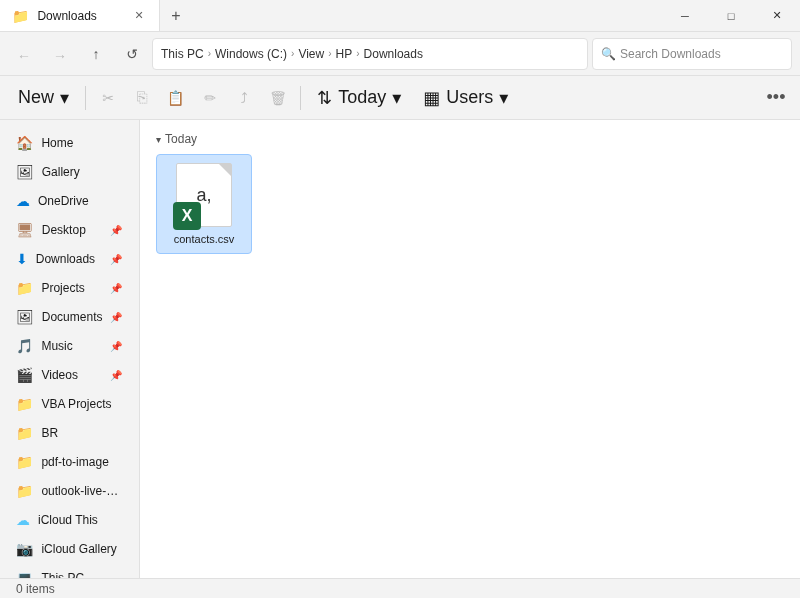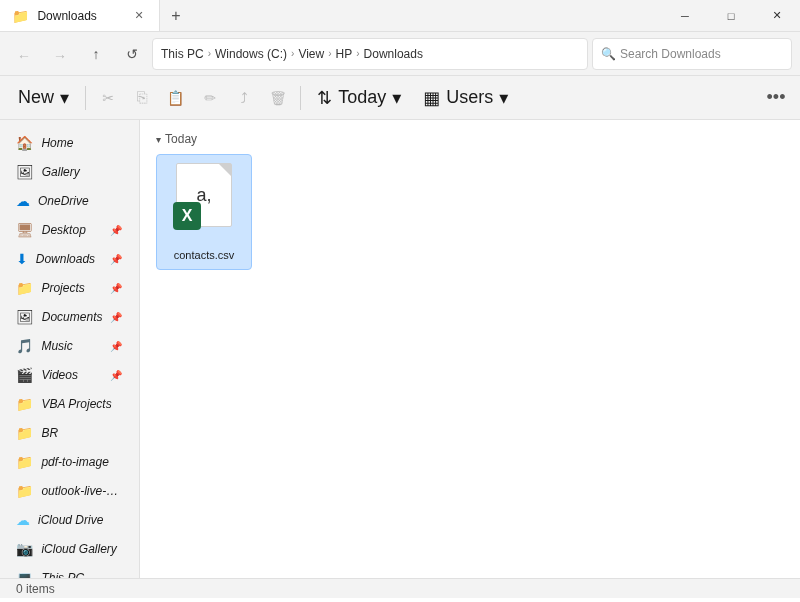--- a/index.html
+++ b/index.html
@@ -162,21 +162,21 @@
       padding: 0 12px;
       gap: 8px;
       cursor: pointer;
       border-radius: 4px;
       margin: 1px 4px;
       font-size: 12px;
       color: #1a1a1a;
     }
     .sidebar-item .si-icon { font-size: 14px; flex-shrink: 0; }
     .sidebar-item .si-pin { font-size: 10px; color: #888; margin-left: auto; }
-    .sidebar-item .si-label { flex: 1; overflow: hidden; text-overflow: ellipsis; white-space: nowrap; font-style: italic; }
+    .sidebar-item .si-label { flex: 1; overflow: hidden; text-overflow: ellipsis; white-space: nowrap; }
 
     
     .content {
       flex: 1;
       background: #fff;
       overflow-y: auto;
       padding: 12px 16px;
     }
     .content::-webkit-scrollbar { width: 8px; }
     .content::-webkit-scrollbar-thumb { background: #c0c0c0; border-radius: 3px; }
@@ -257,21 +257,21 @@
     .csv-letter {
       font-size: 18px;
       color: #333;
       font-weight: 300;
     }
 
     .file-name {
       font-size: 11px;
       color: #1a1a1a;
       text-align: center;
-      margin-top: 22px;
+      margin-top: 6px;
       word-break: break-all;
     }
 
     
     .status-bar {
       height: 20px;
       background: #f3f3f3;
       border-top: 1px solid #e0e0e0;
       display: flex;
       align-items: center;
@@ -403,21 +403,21 @@
     <div class="sidebar-item">
       <span class="si-icon" style="color:#e8a000;">📁</span>
       <span class="si-label">pdf-to-image</span>
     </div>
     <div class="sidebar-item">
       <span class="si-icon" style="color:#e8a000;">📁</span>
       <span class="si-label">outlook-live-back</span>
     </div>
     <div class="sidebar-item">
       <span class="si-icon" style="color:#5ac8fa;">☁</span>
-      <span class="si-label">iCloud Drive</span>
+      <span class="si-label">iCloud This</span>
     </div>
     <div class="sidebar-item">
       <span class="si-icon">📷</span>
       <span class="si-label">iCloud Gallery</span>
     </div>
     <div class="sidebar-item">
       <span class="si-icon">💻</span>
       <span class="si-label">This PC</span>
     </div>
 

